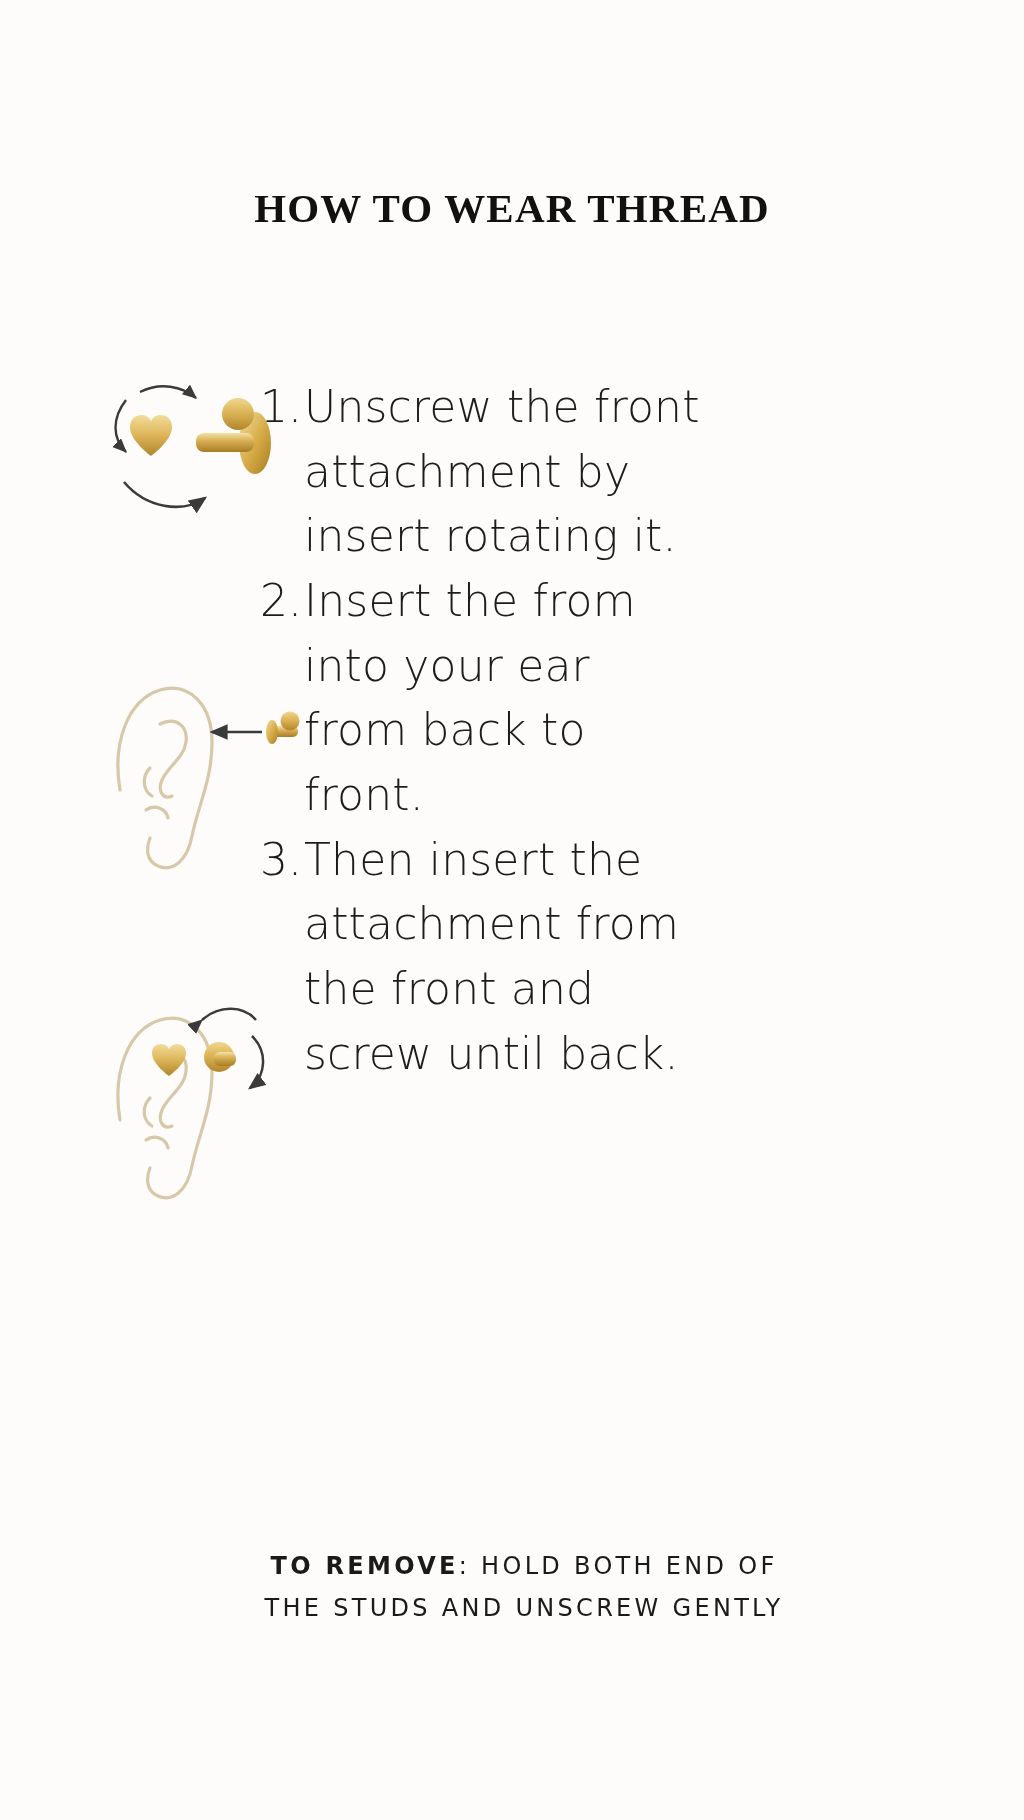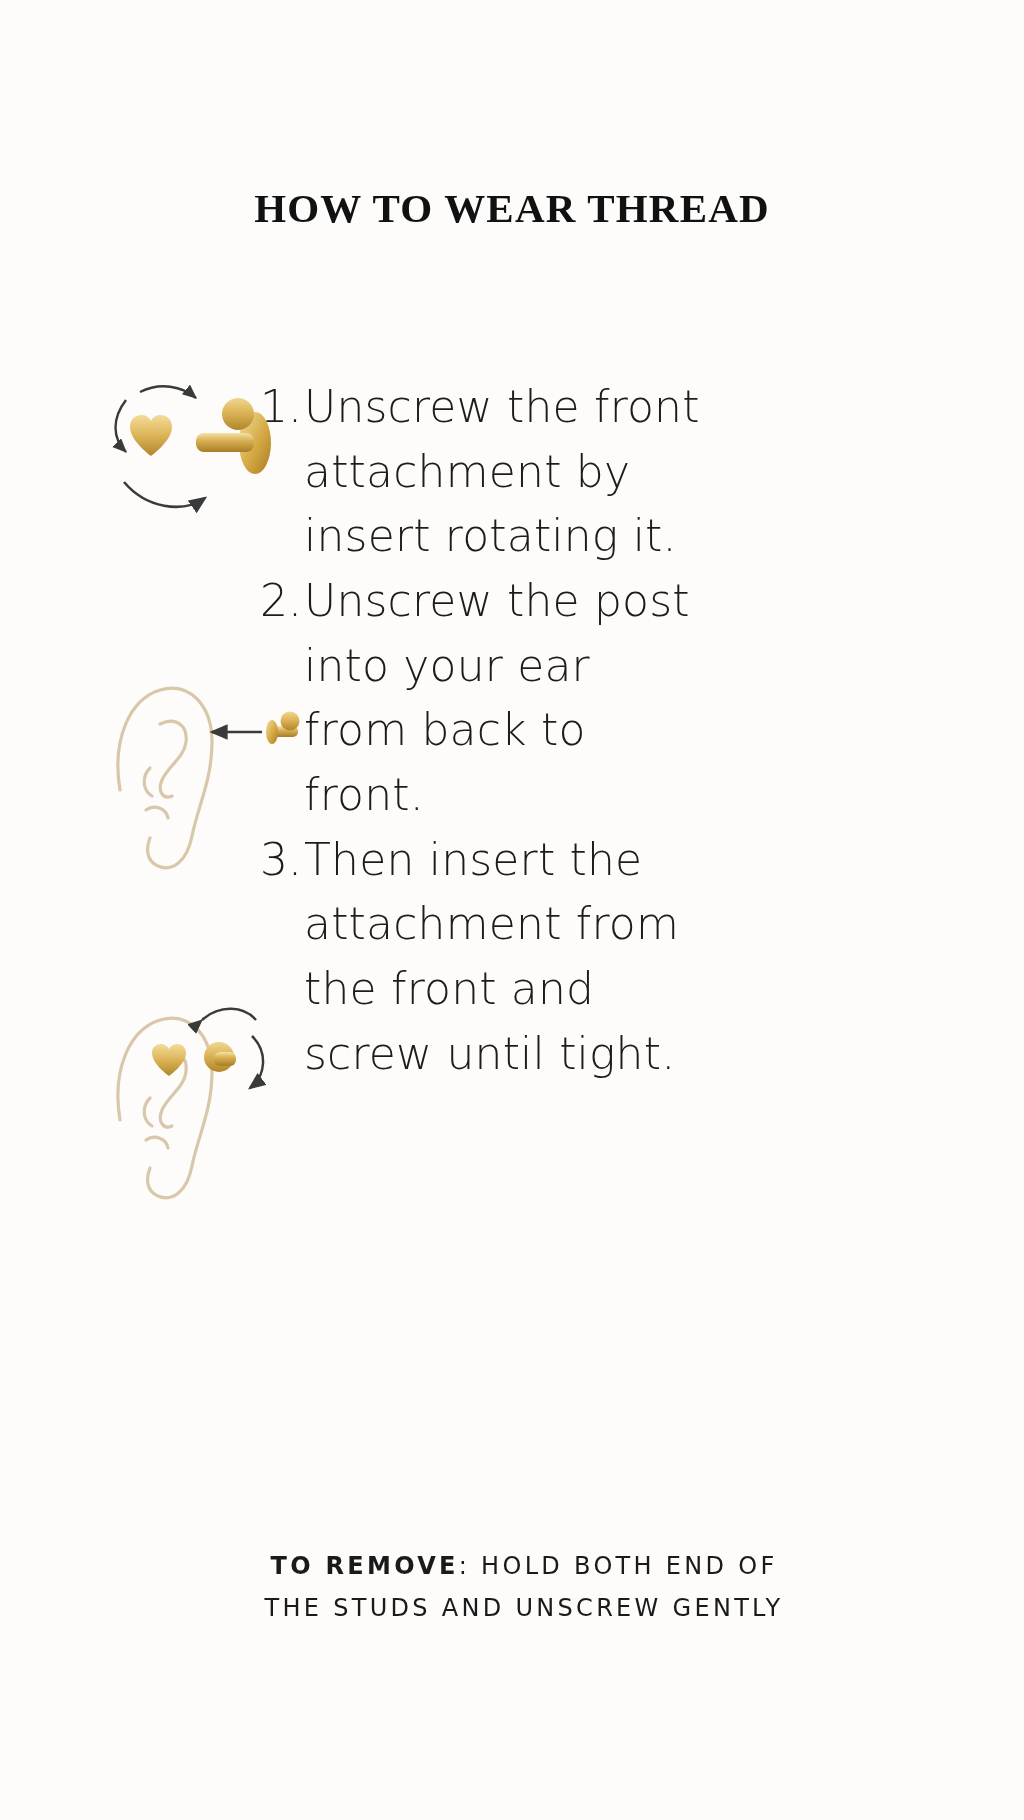--- a/index.html
+++ b/index.html
@@ -201,27 +201,27 @@
 
     <div class="step" id="step-1">
       <div class="step-figure"></div>
       <div class="step-num">1.</div>
       <div class="step-text">Unscrew the front attachment by insert rotating it.</div>
     </div>
 
     <div class="step" id="step-2">
       <div class="step-figure"></div>
       <div class="step-num">2.</div>
-      <div class="step-text">Unscrew the post into your ear from back to front.</div>
+      <div class="step-text">Insert the from into your ear from back to front.</div>
     </div>
 
     <div class="step" id="step-3">
       <div class="step-figure"></div>
       <div class="step-num">3.</div>
-      <div class="step-text">Then insert the attachment from the front and screw until tight.</div>
+      <div class="step-text">Then insert the attachment from the front and screw until back.</div>
     </div>
 
   </div>
 
   <div class="footer">
     <div class="footer-line"><span class="footer-strong">TO REMOVE</span><span>:</span><span> HOLD BOTH END OF</span></div>
     <div class="footer-line">THE STUDS AND UNSCREW GENTLY</div>
   </div>
 
 </div>

